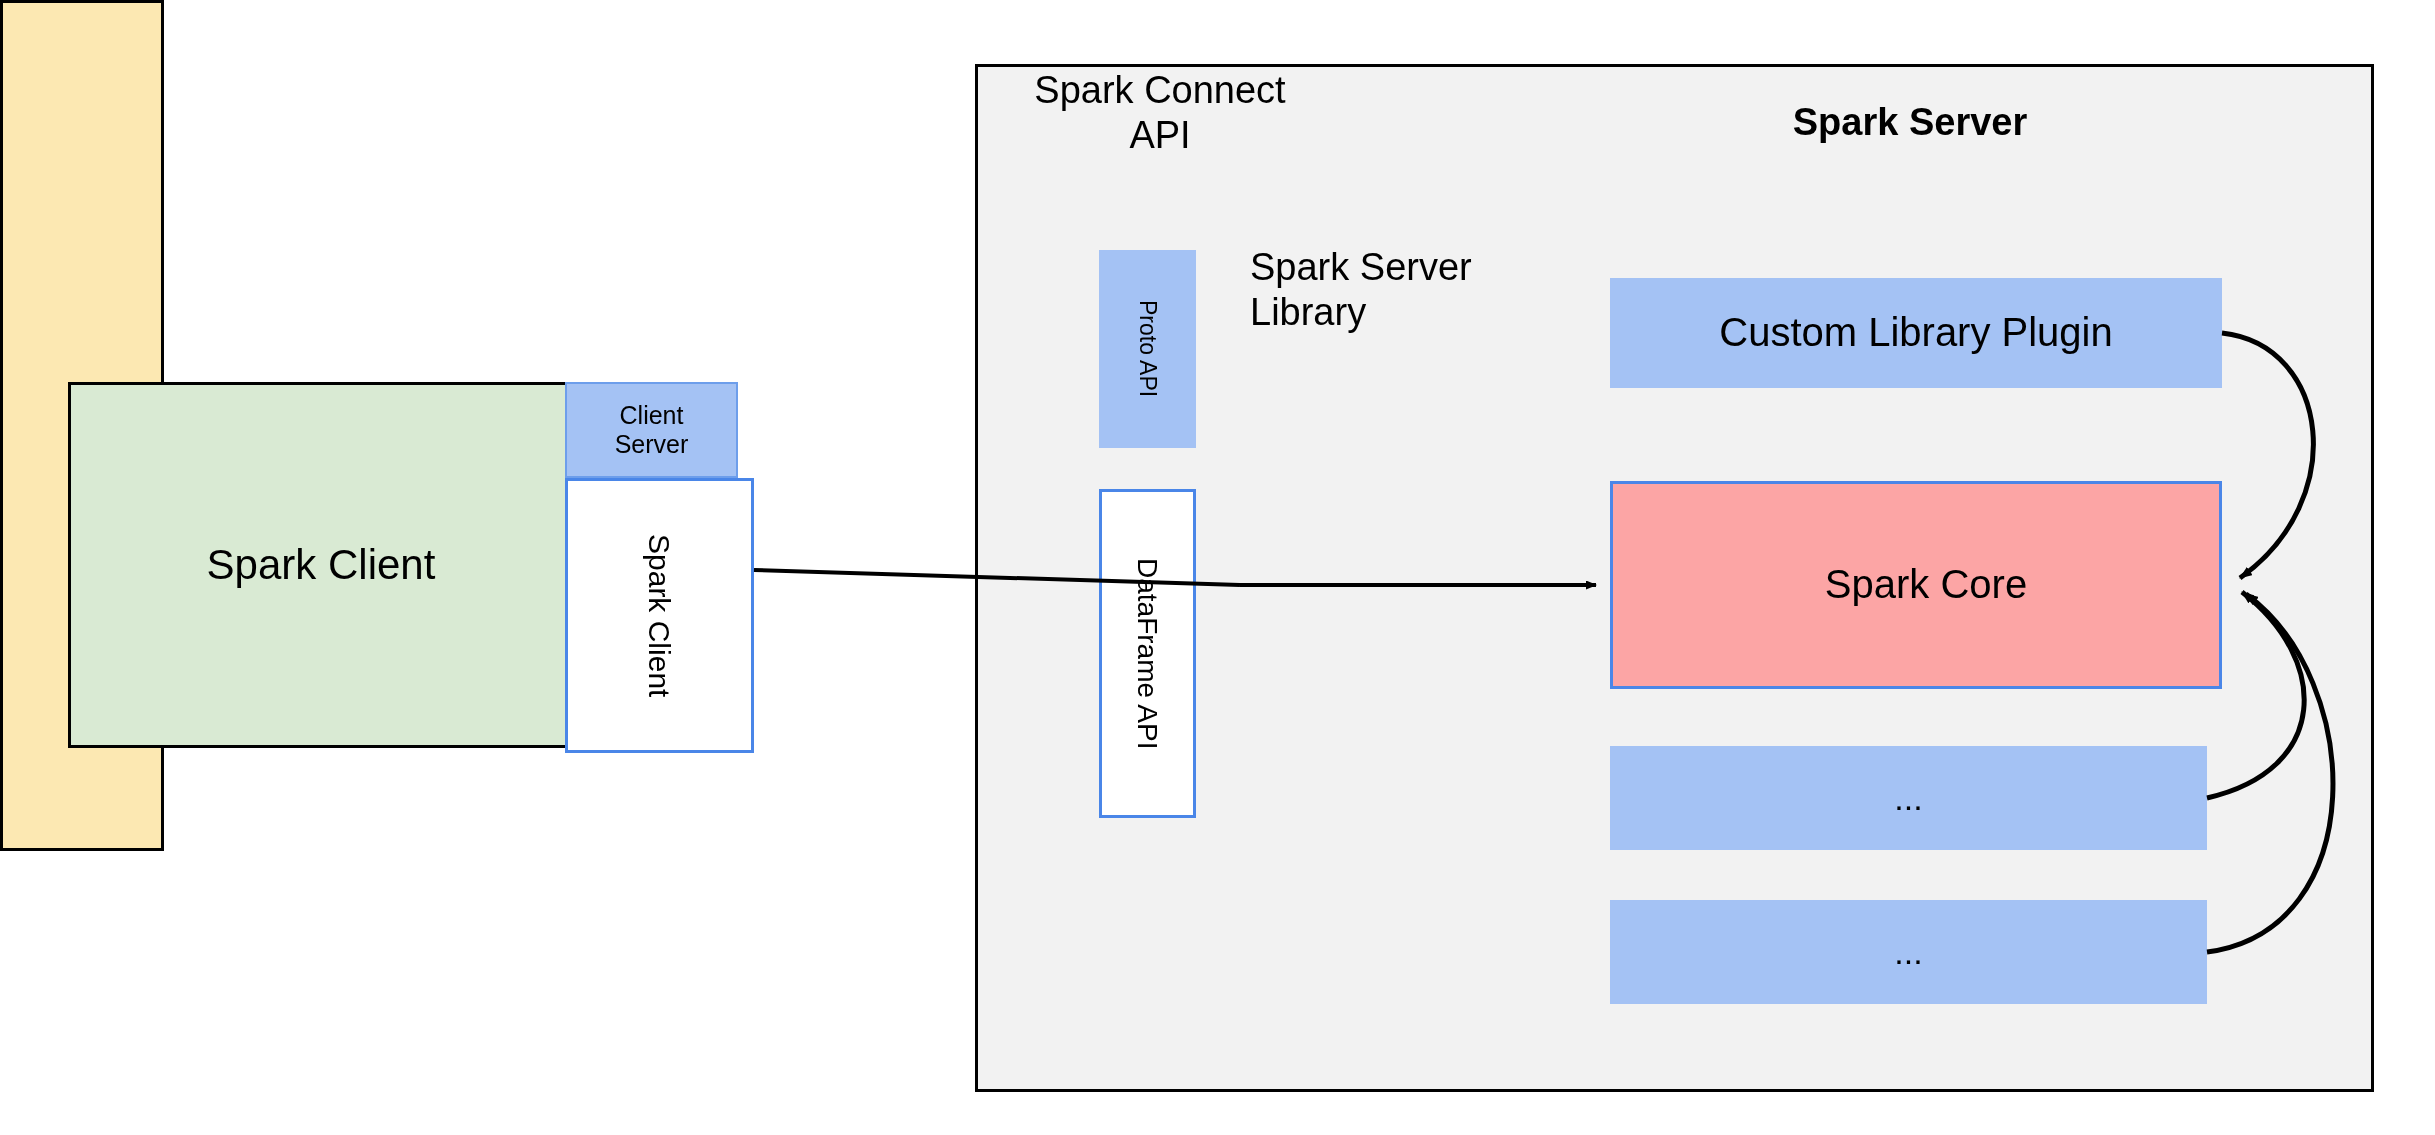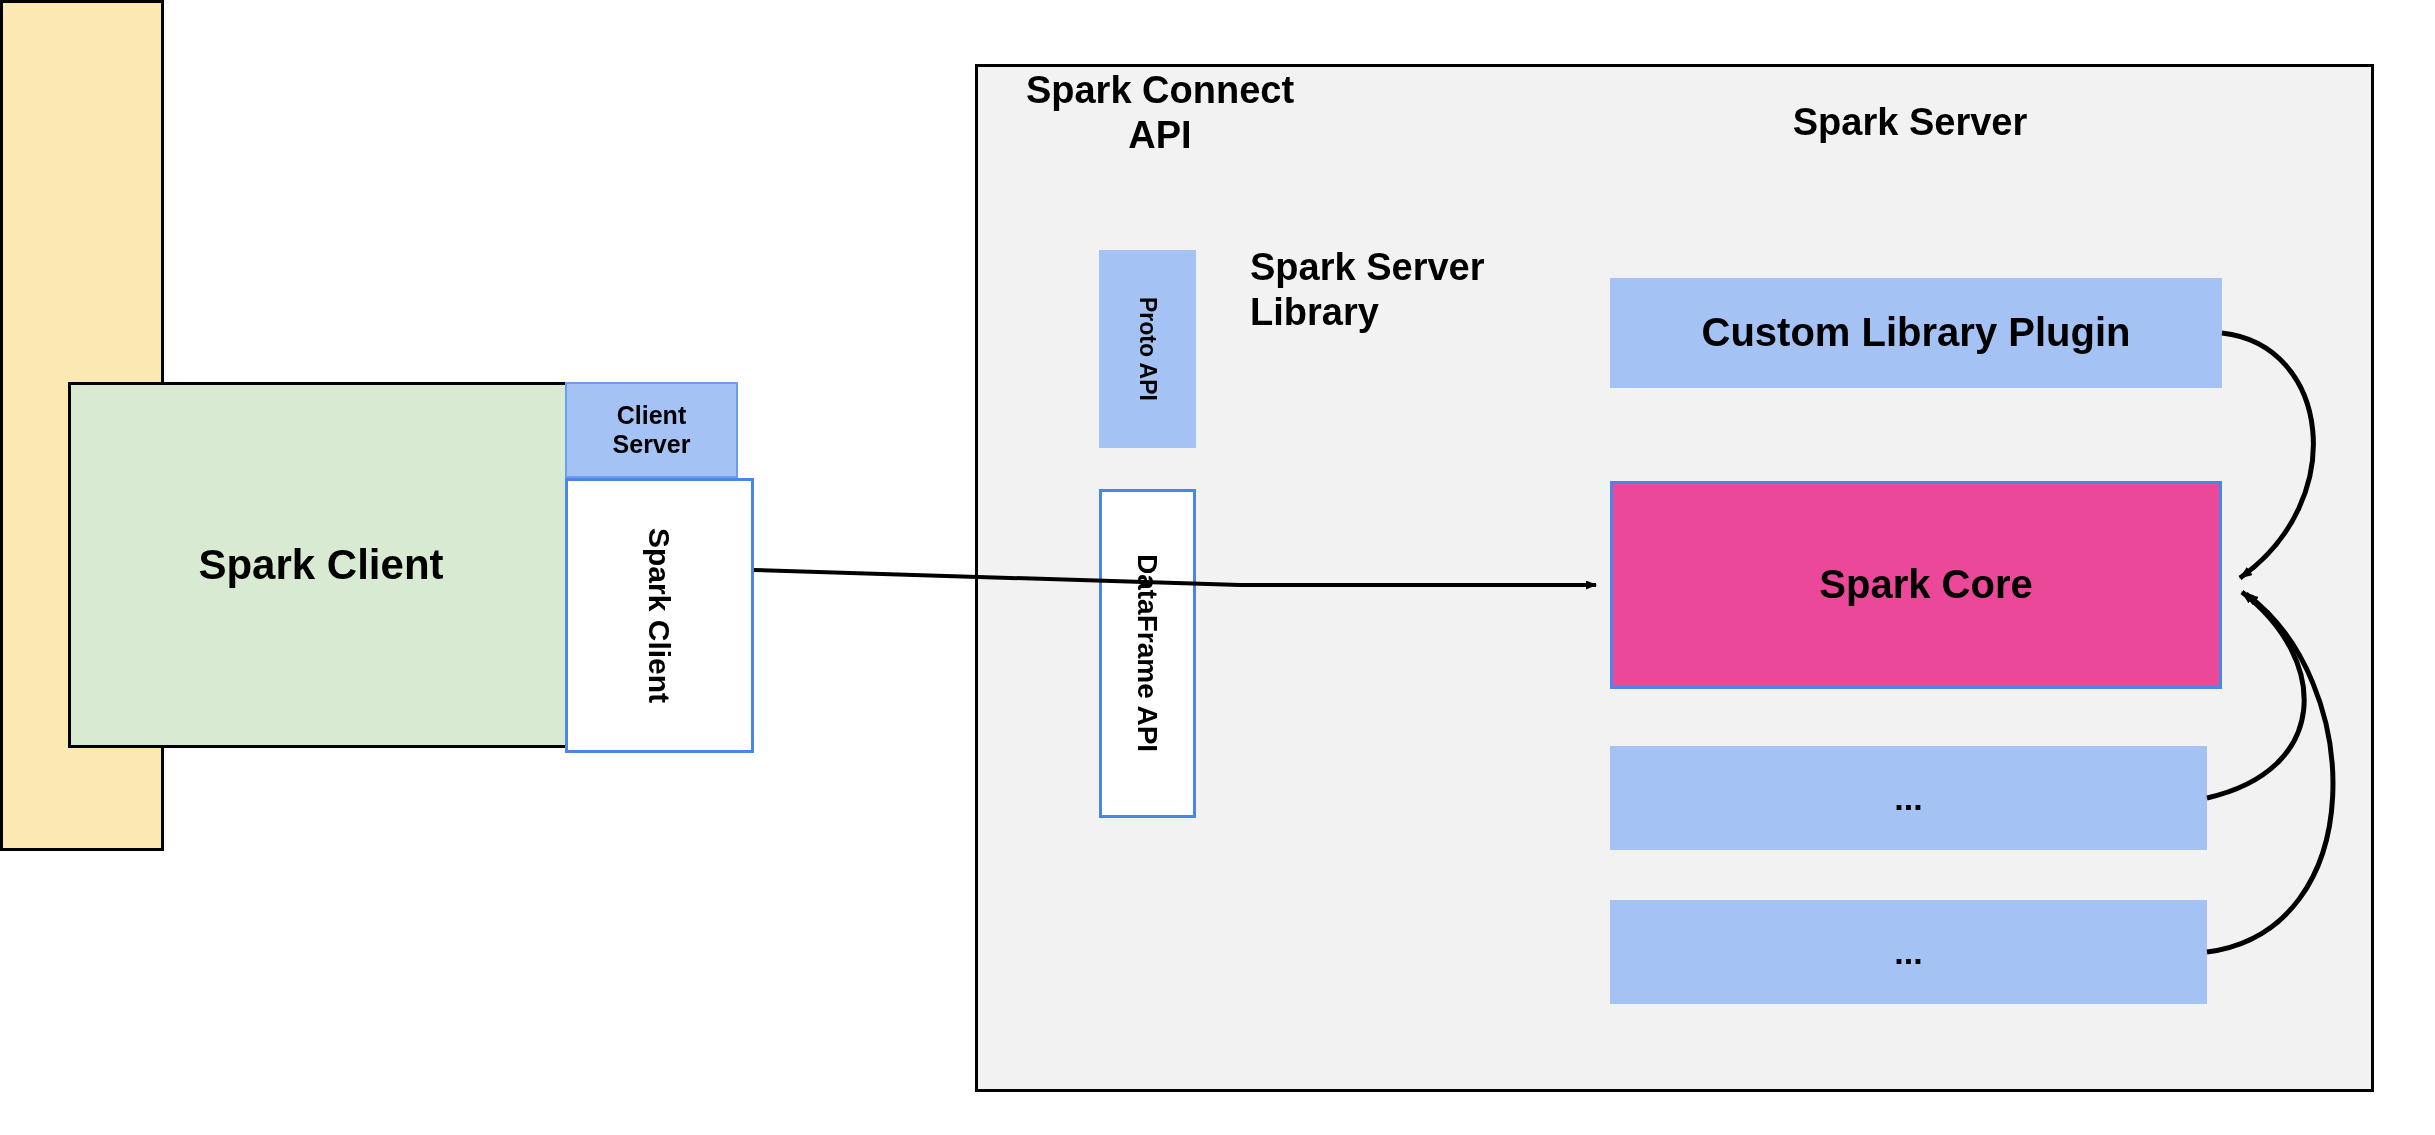--- a/index.html
+++ b/index.html
@@ -20,21 +20,20 @@
   }
   .box {
     position: absolute;
     box-sizing: border-box;
     display: flex;
     align-items: center;
     justify-content: center;
     text-align: center;
     color: #000000;
     line-height: 1.18;
-    font-weight: bold;
   }
 
   
   #client-app-box {
     left: 68px;
     top: 382px;
     width: 506px;
     height: 366px;
     background: #d9ead3;
     border: 3px solid #000000;
@@ -148,21 +147,21 @@
     background: #a4c2f4;
     font-size: 40px;
     z-index: 3;
     text-align: center;
   }
   #spark-core-box {
     left: 1610px;
     top: 481px;
     width: 612px;
     height: 208px;
-    background: #ec4899;
+    background: #fca5a5;
     border: 3px solid #4a86e8;
     font-size: 40px;
     z-index: 3;
     padding-left: 20px;
   }
   #dots-box-1 {
     left: 1610px;
     top: 746px;
     width: 597px;
     height: 104px;

